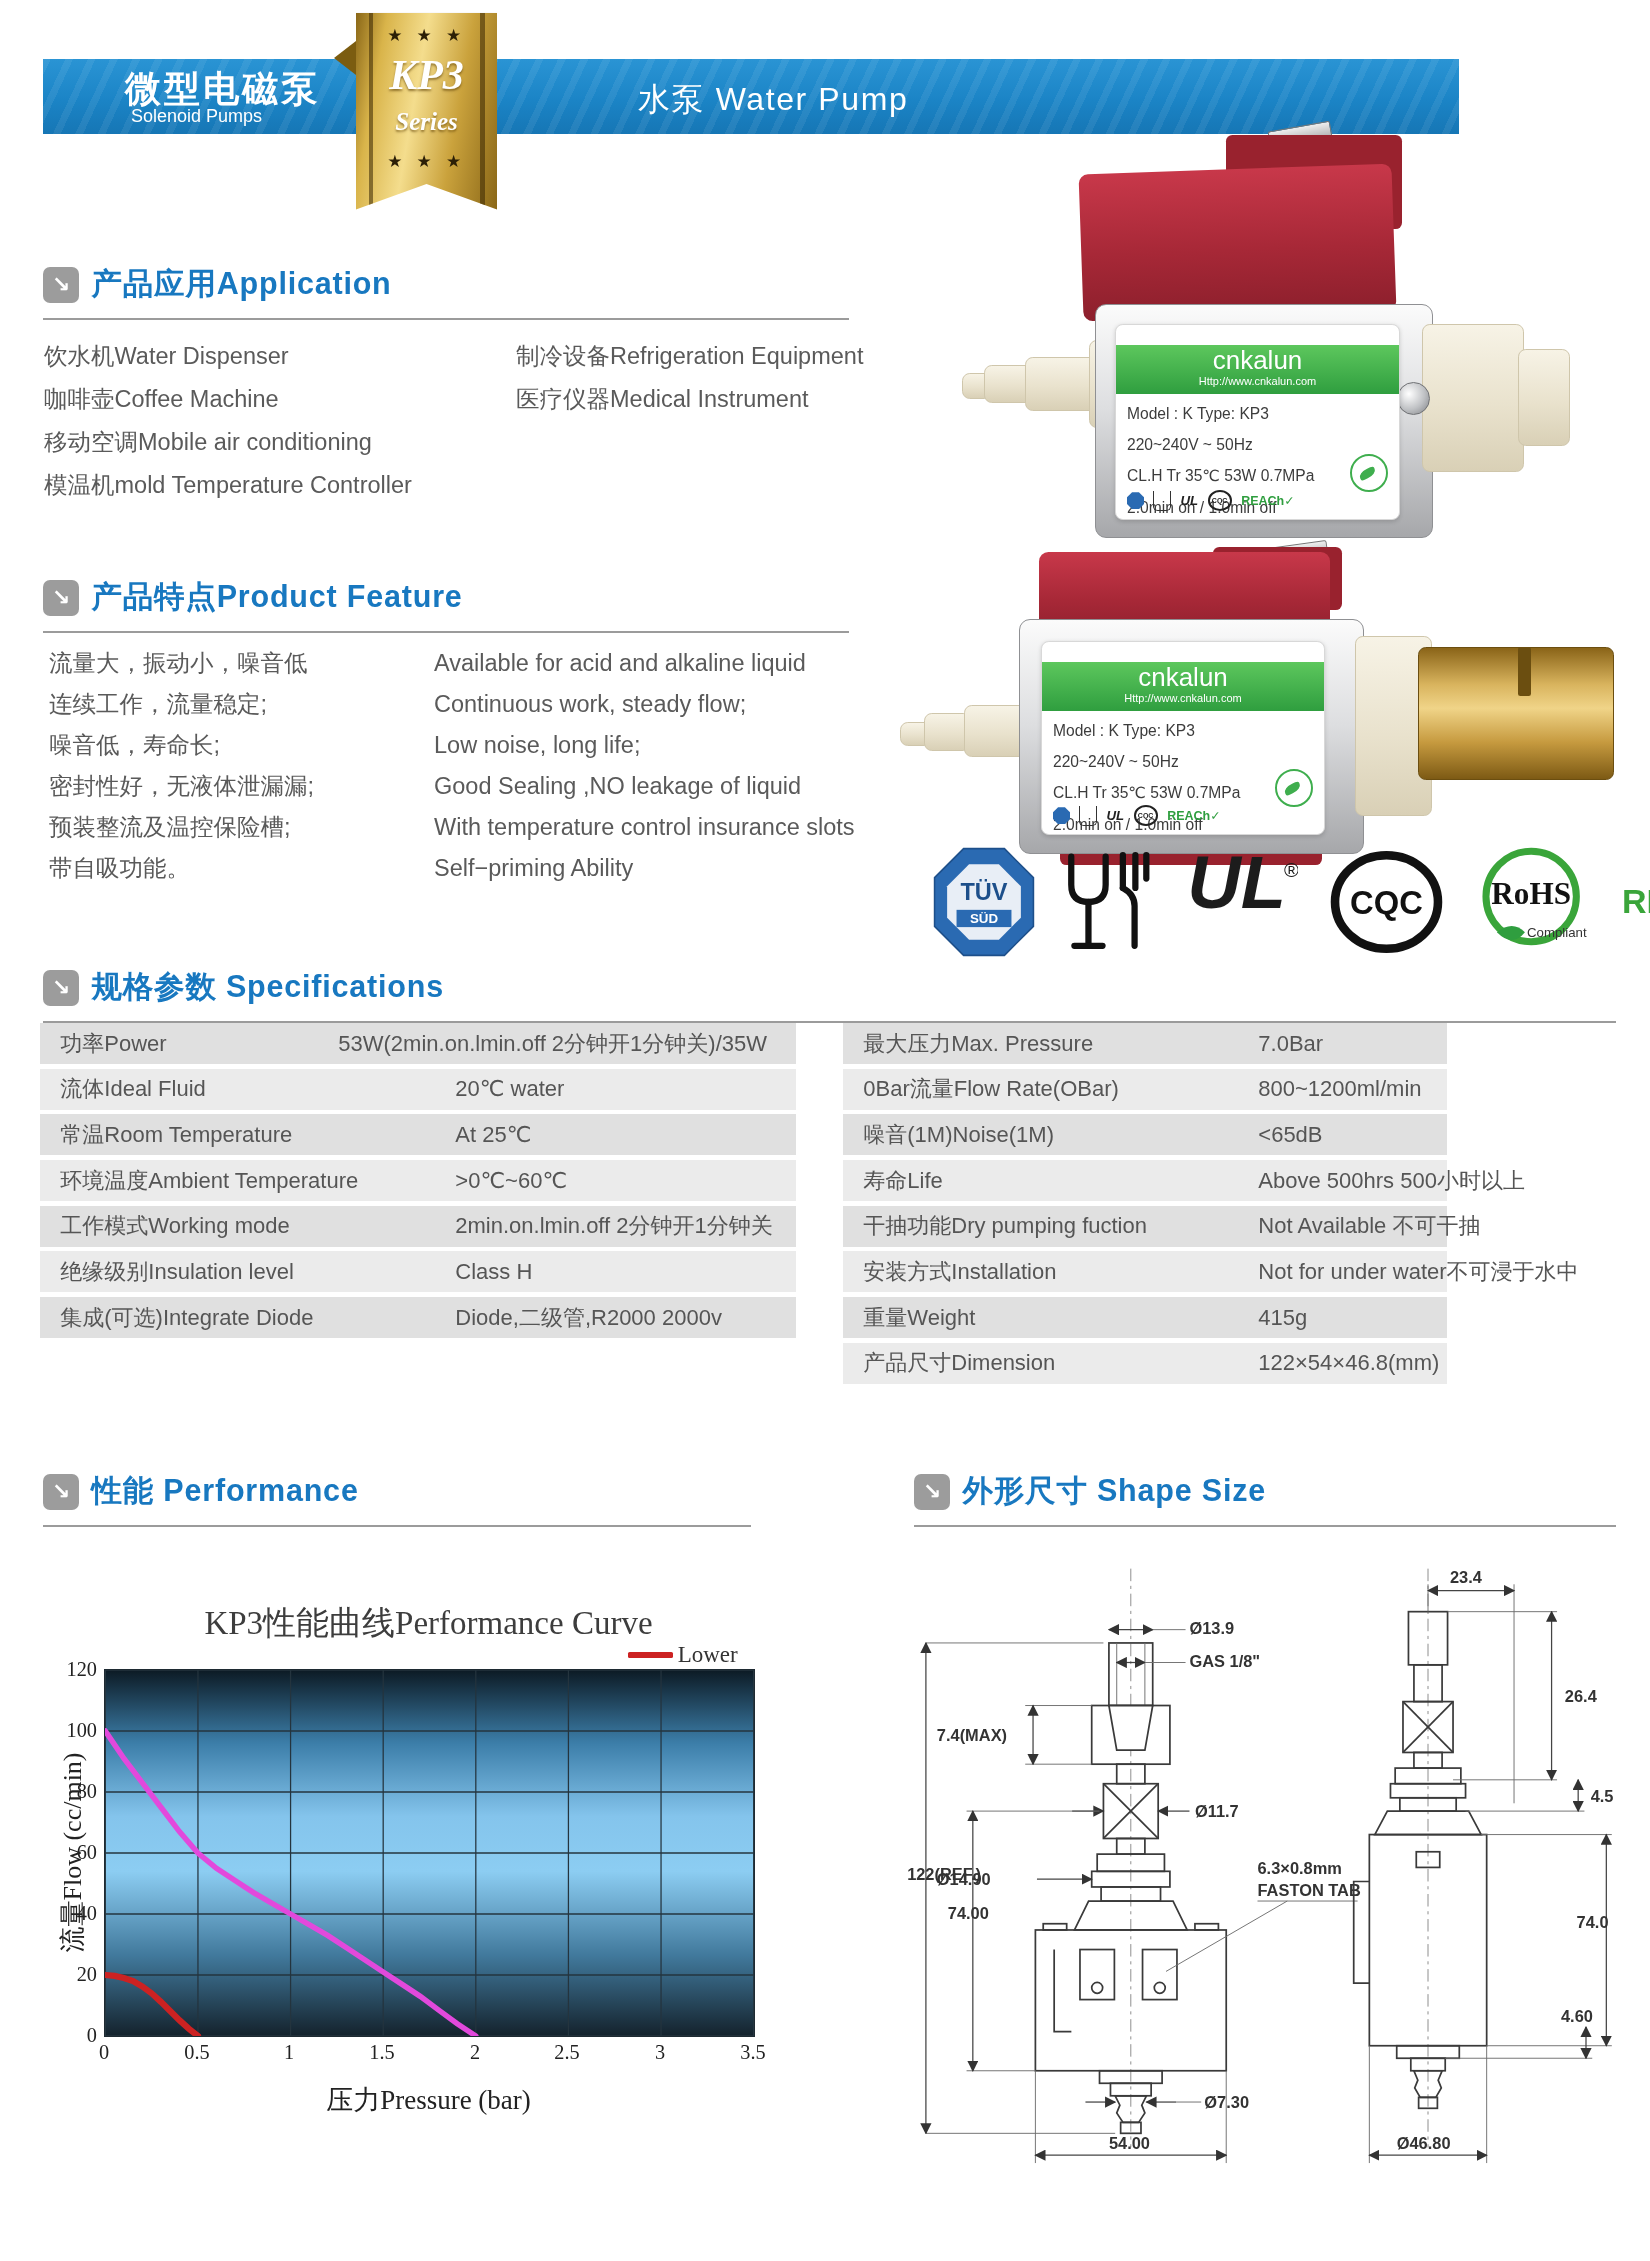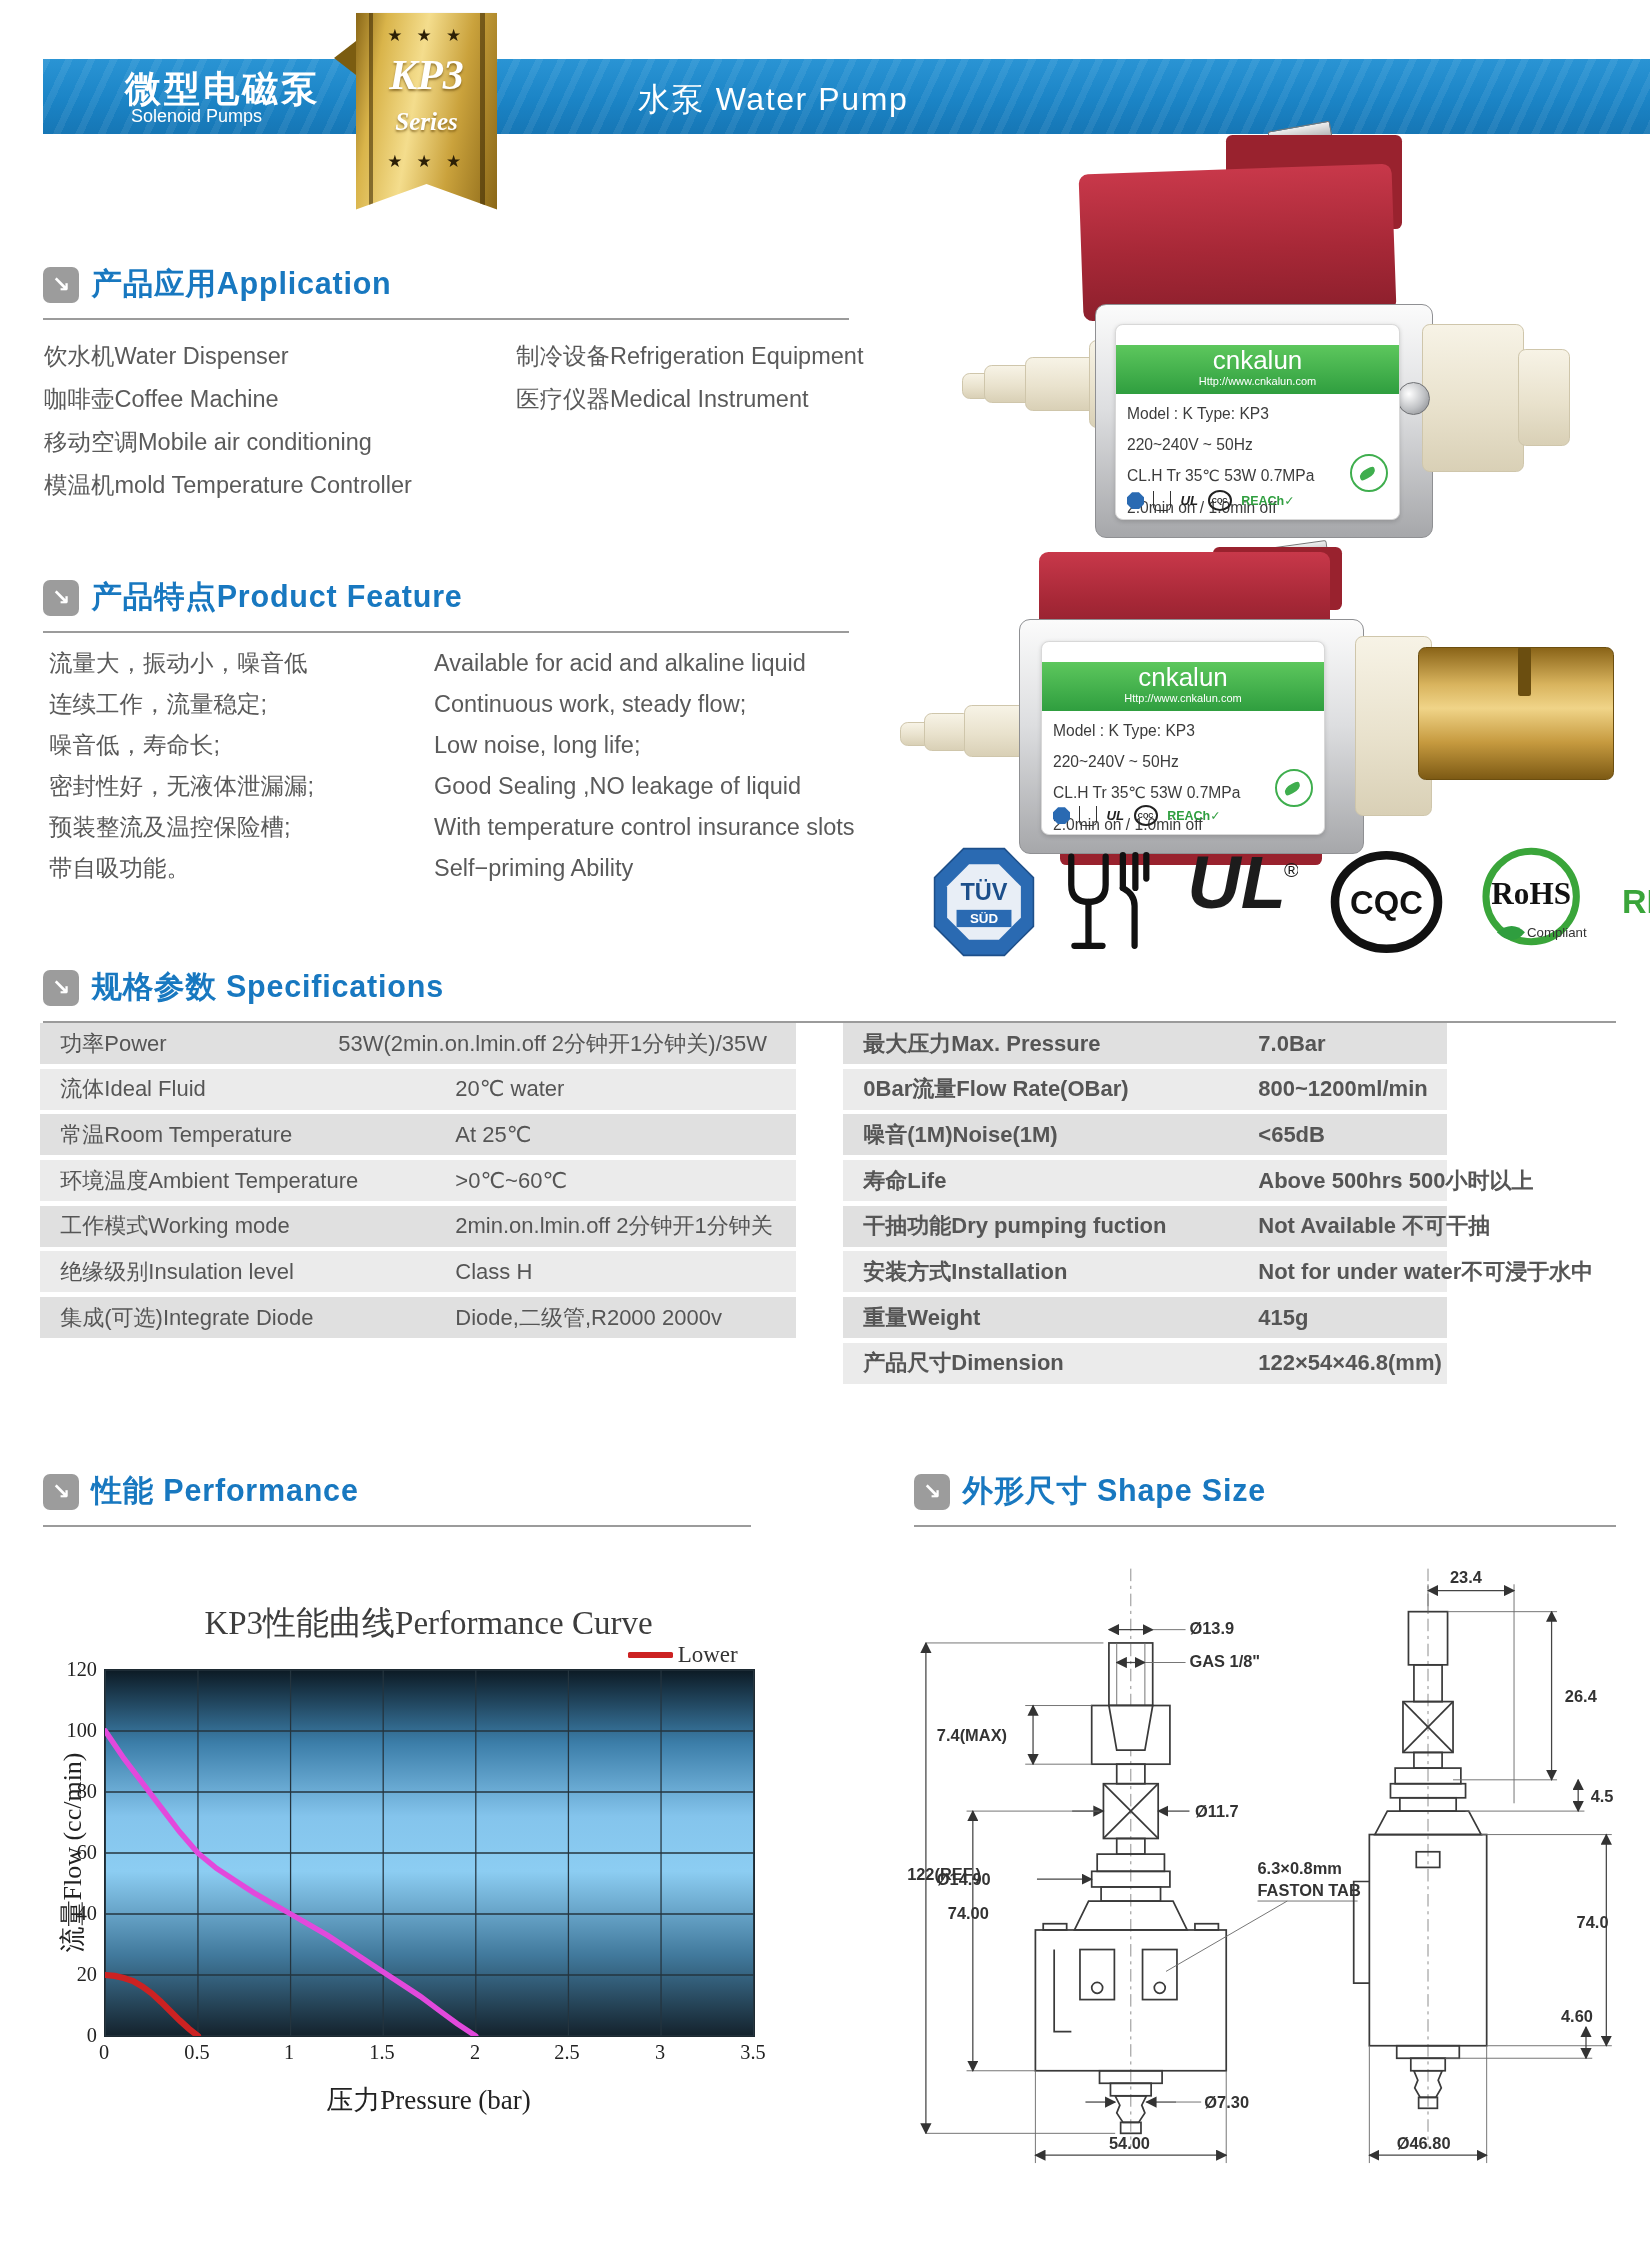--- a/index.html
+++ b/index.html
@@ -1,21 +1,21 @@
 <!DOCTYPE html>
 <html style="font-size:12.5px"><head>
 <meta charset="utf-8">
 <style>
   html,body{margin:0;padding:0;background:#fff;}
   #page{position:relative;width:1651px;height:2261px;background:#fff;overflow:hidden;
         font-family:"Liberation Sans","DejaVu Sans",sans-serif;color:#555;}
   .abs{position:absolute;}
 
   
-  #banner{left:43px;top:59px;width:1608px;height:75px;
+  #banner{left:43px;top:59px;width:1416px;height:75px;
     background:linear-gradient(180deg,#2a94d4 0%,#1b84c6 55%,#1676b5 100%);
     }
   #banner .stripes{position:absolute;inset:0;
     background:repeating-linear-gradient(115deg,rgba(255,255,255,.07) 0 7px,rgba(0,0,0,0) 7px 20.3px);}
   #banner-cn{left:82px;top:6.3px;font-size:36px;font-weight:bold;color:#fff;letter-spacing:3.1px;}
   #banner-en{left:88px;top:47px;font-size:18px;color:#fff;}
   #banner-right{left:595px;top:19px;font-size:32px;color:#fff;letter-spacing:1.6px;}
 
   
   #badge{left:356px;top:12.5px;width:141px;height:197px;
@@ -314,21 +314,21 @@
       </div>
     <div class="spec-row">
         <div class="lbl">绝缘级别Insulation level</div>
         <div class="val">Class H</div>
       </div>
     <div class="spec-row">
         <div class="lbl">集成(可选)Integrate Diode</div>
         <div class="val">Diode,二级管,R2000 2000v</div>
       </div>
   </div>
-  <div class="abs spec-table" style="left:843px;top:1023px;width:604px;font-weight:bold;">
+  <div class="abs spec-table" style="left:843px;top:1023px;width:604px;">
     <div class="spec-row">
         <div class="lbl">最大压力Max. Pressure</div>
         <div class="val">7.0Bar</div>
       </div>
     <div class="spec-row">
         <div class="lbl">0Bar流量Flow Rate(OBar)</div>
         <div class="val">800~1200ml/min</div>
       </div>
     <div class="spec-row">
         <div class="lbl">噪音(1M)Noise(1M)</div>

